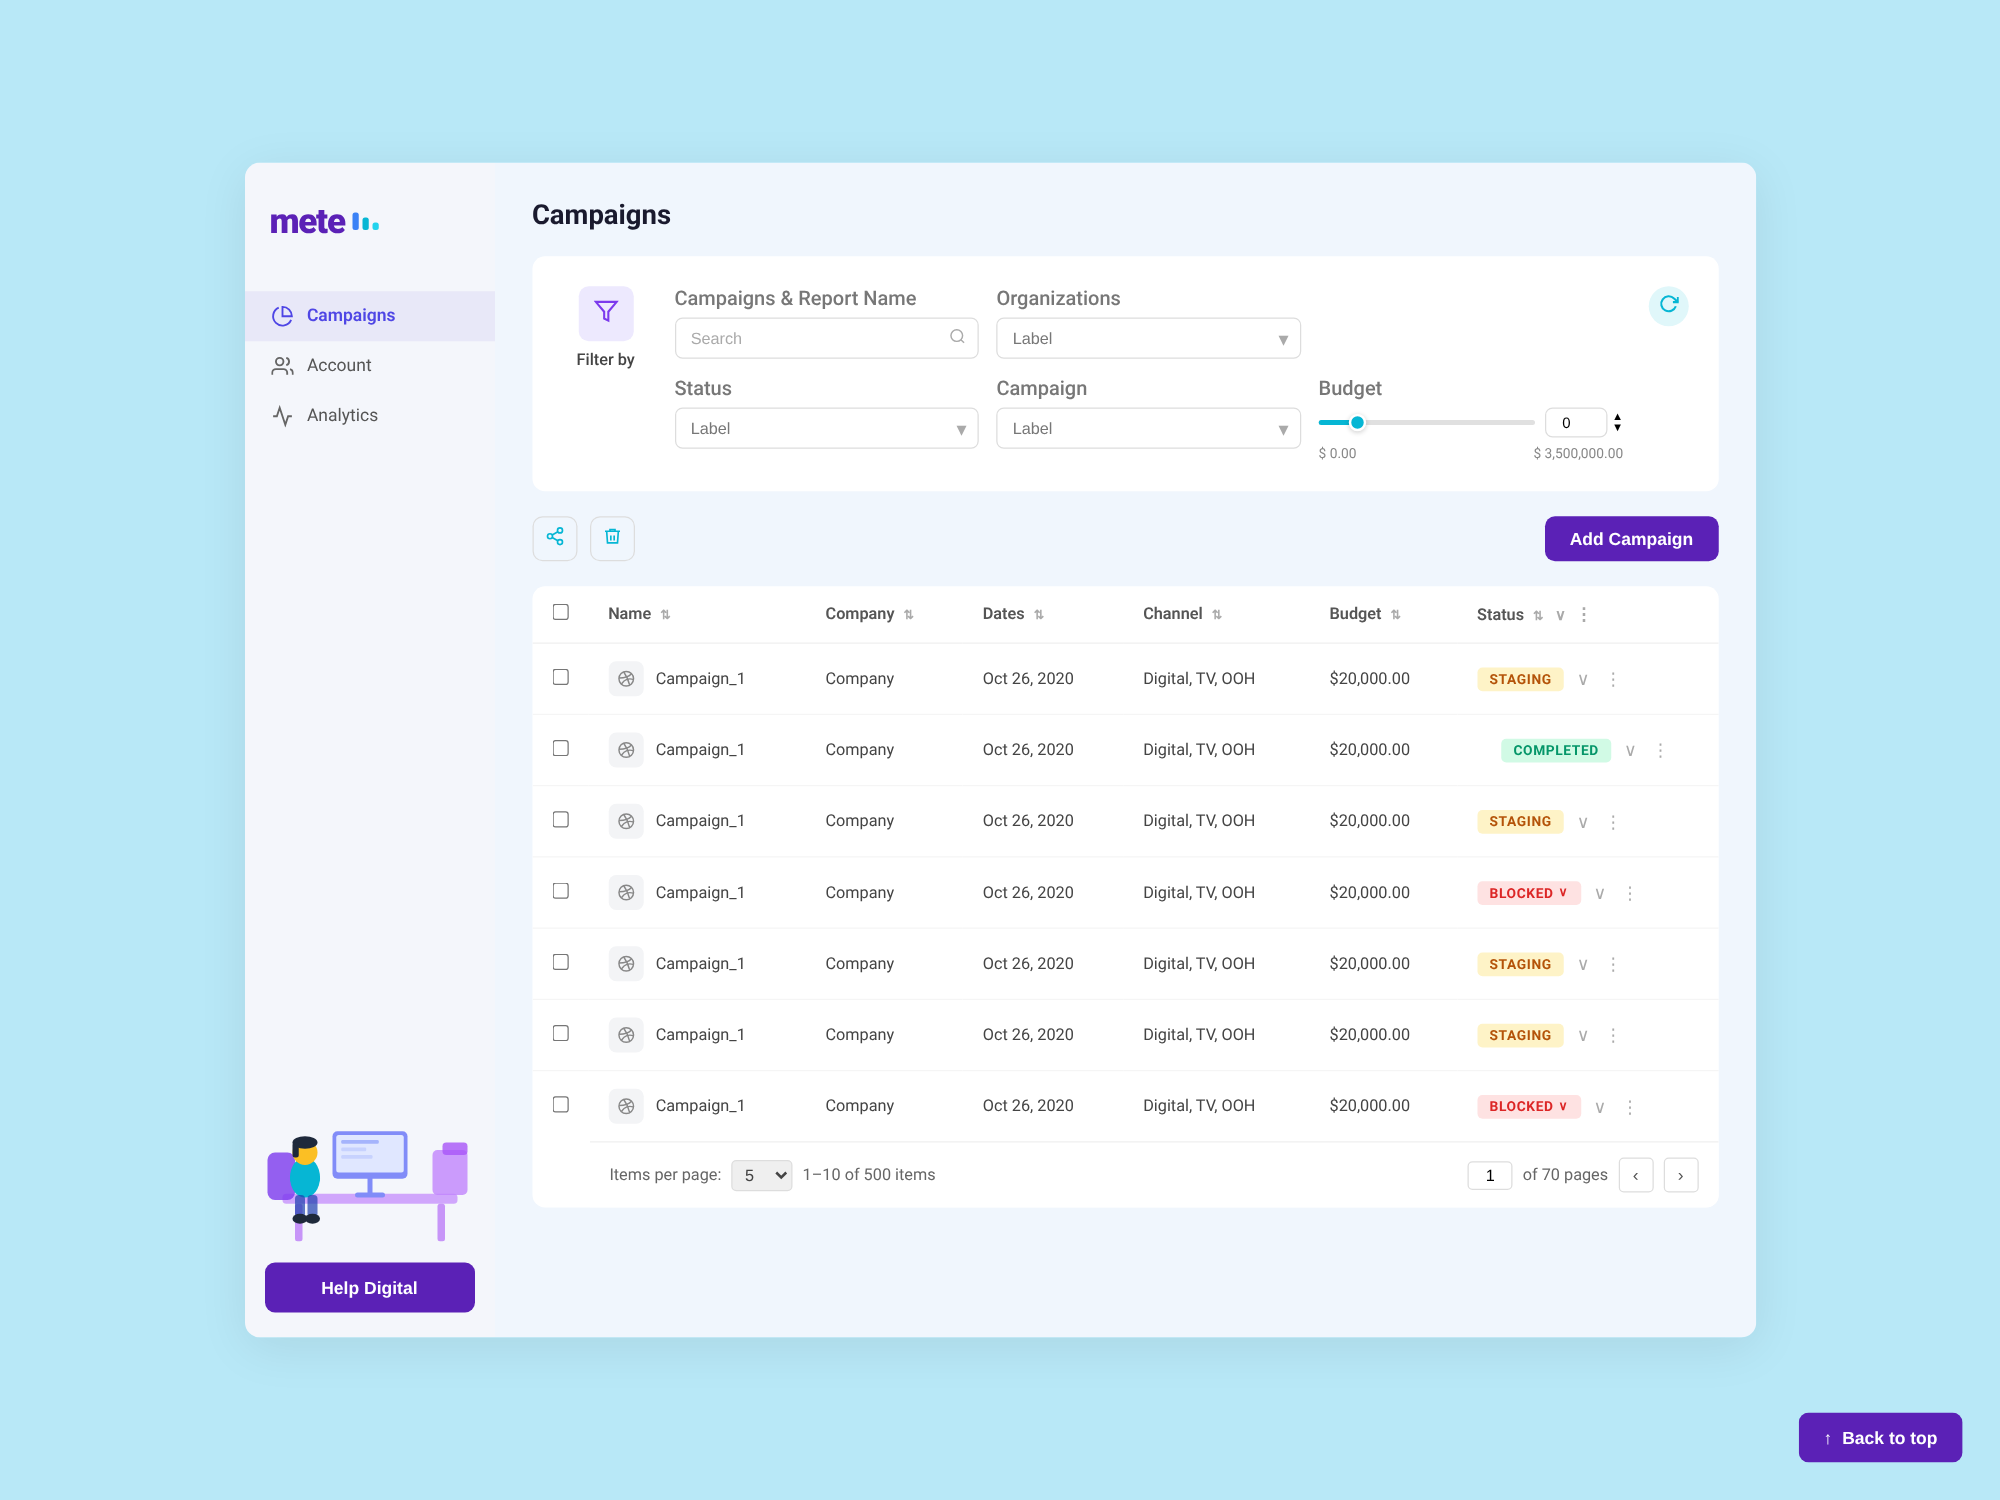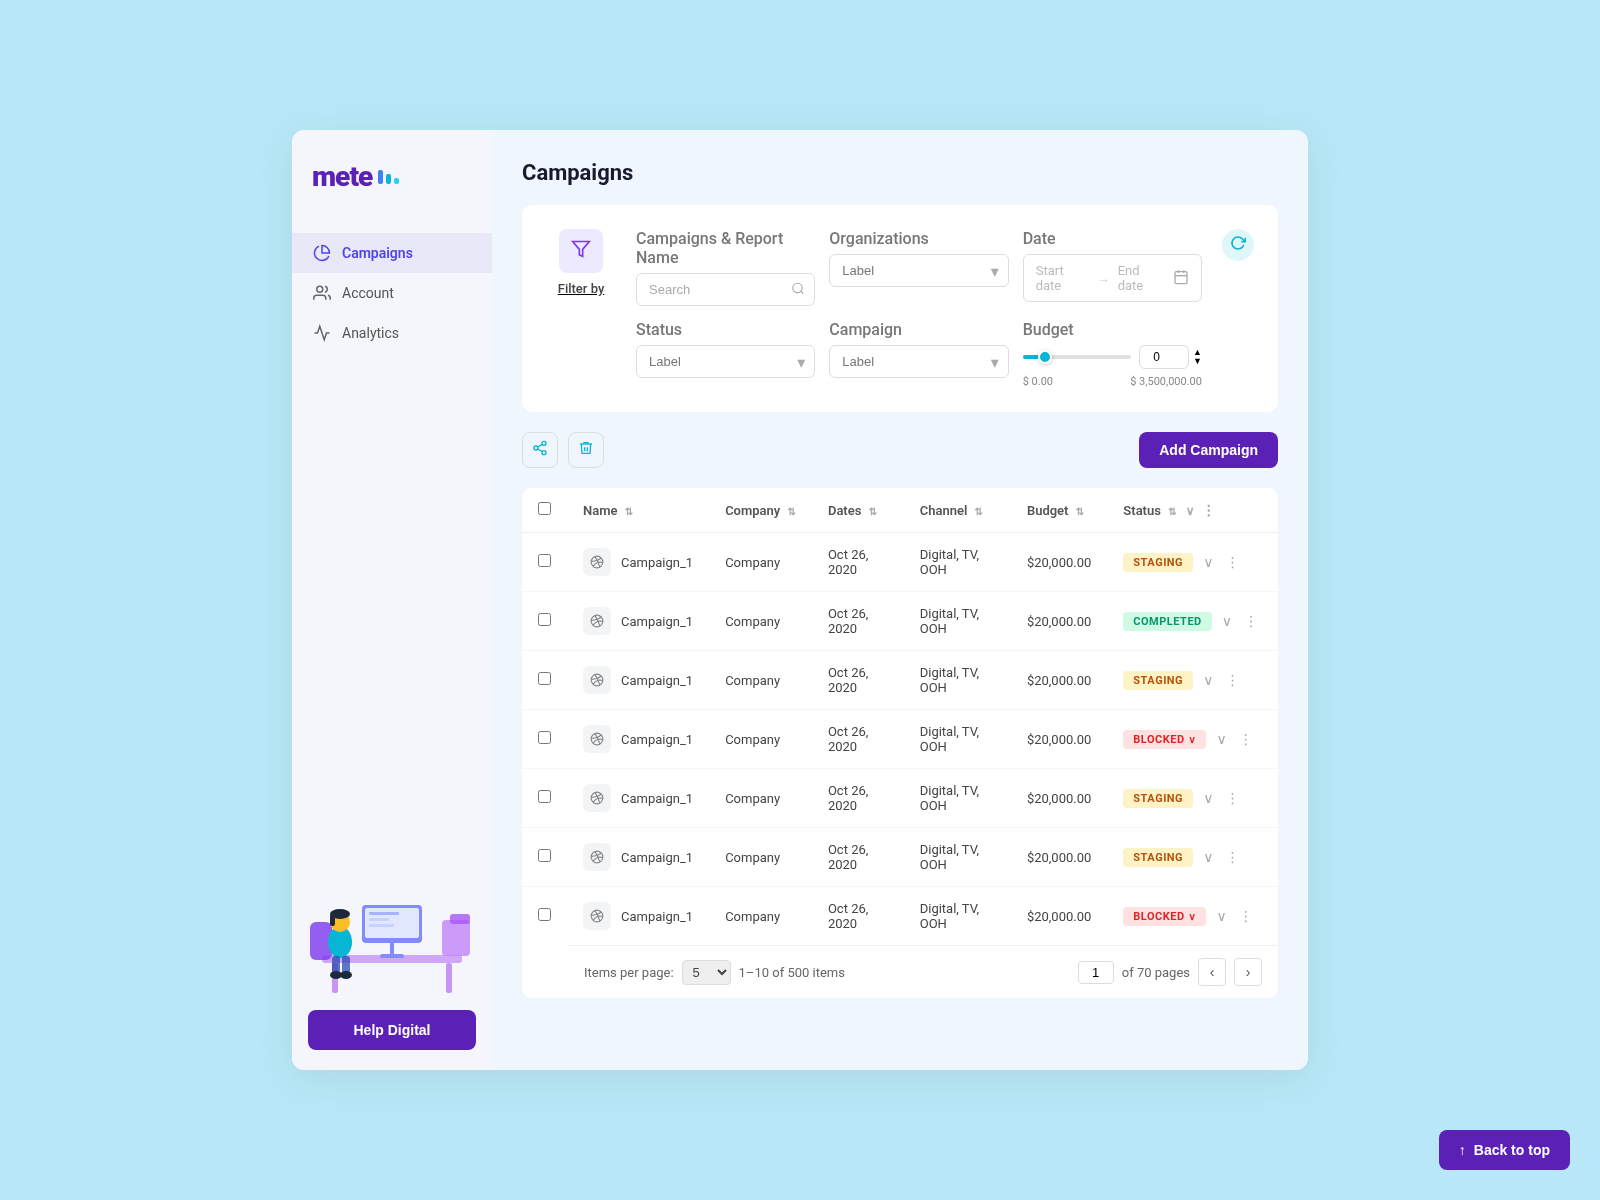--- a/index.html
+++ b/index.html
@@ -5,21 +5,21 @@
     * { box-sizing: border-box; margin: 0; padding: 0; }
     body {
       background: #b8e8f7;
       font-family: -apple-system, BlinkMacSystemFont, 'Segoe UI', Roboto, sans-serif;
       min-height: 100vh;
       display: flex;
       align-items: center;
       justify-content: center;
     }
     .app-wrapper {
-      width: 1016px;
+      width: 1209px;
       height: 940px;
       background: #b8e8f7;
       display: flex;
       gap: 0;
       border-radius: 12px;
       overflow: hidden;
       box-shadow: 0 8px 40px rgba(0,0,0,0.08);
     }
     
     .sidebar {
@@ -124,21 +124,20 @@
       display: flex;
       gap: 20px;
       align-items: flex-start;
     }
     .filter-label-col {
       display: flex;
       flex-direction: column;
       align-items: center;
       gap: 8px;
       min-width: 70px;
-      text-decoration: underline;
     }
     .filter-icon-box {
       width: 44px;
       height: 44px;
       background: #ede9fe;
       border-radius: 8px;
       display: flex;
       align-items: center;
       justify-content: center;
     }
@@ -583,36 +582,20 @@
           <div class="filter-group">
             <label>Organizations</label>
             <div class="select-wrap">
               <select>
                 <option>Label</option>
               </select>
               <span class="select-arrow">▾</span>
             </div>
           </div>
 
-          <div class="filter-group">
-            <label>Date</label>
-            <div class="date-range-wrap">
-              <span>Start date</span>
-              <span class="arrow">→</span>
-              <span>End date</span>
-              <span class="date-icon">
-                <svg width="16" height="16" viewBox="0 0 24 24" fill="none" stroke="#aaa" stroke-width="2">
-                  <rect x="3" y="4" width="18" height="18" rx="2"></rect>
-                    <line x1="16" y1="2" x2="16" y2="6"></line>
-                    <line x1="8" y1="2" x2="8" y2="6"></line>
-                    <line x1="3" y1="10" x2="21" y2="10"></line>
-                </svg>
-              </span>
-            </div>
-          </div>
         </div>
 
         <div class="filter-row-2">
 
           <div class="filter-group">
             <label>Status</label>
             <div class="select-wrap">
               <select>
                 <option>Label</option>
               </select>

